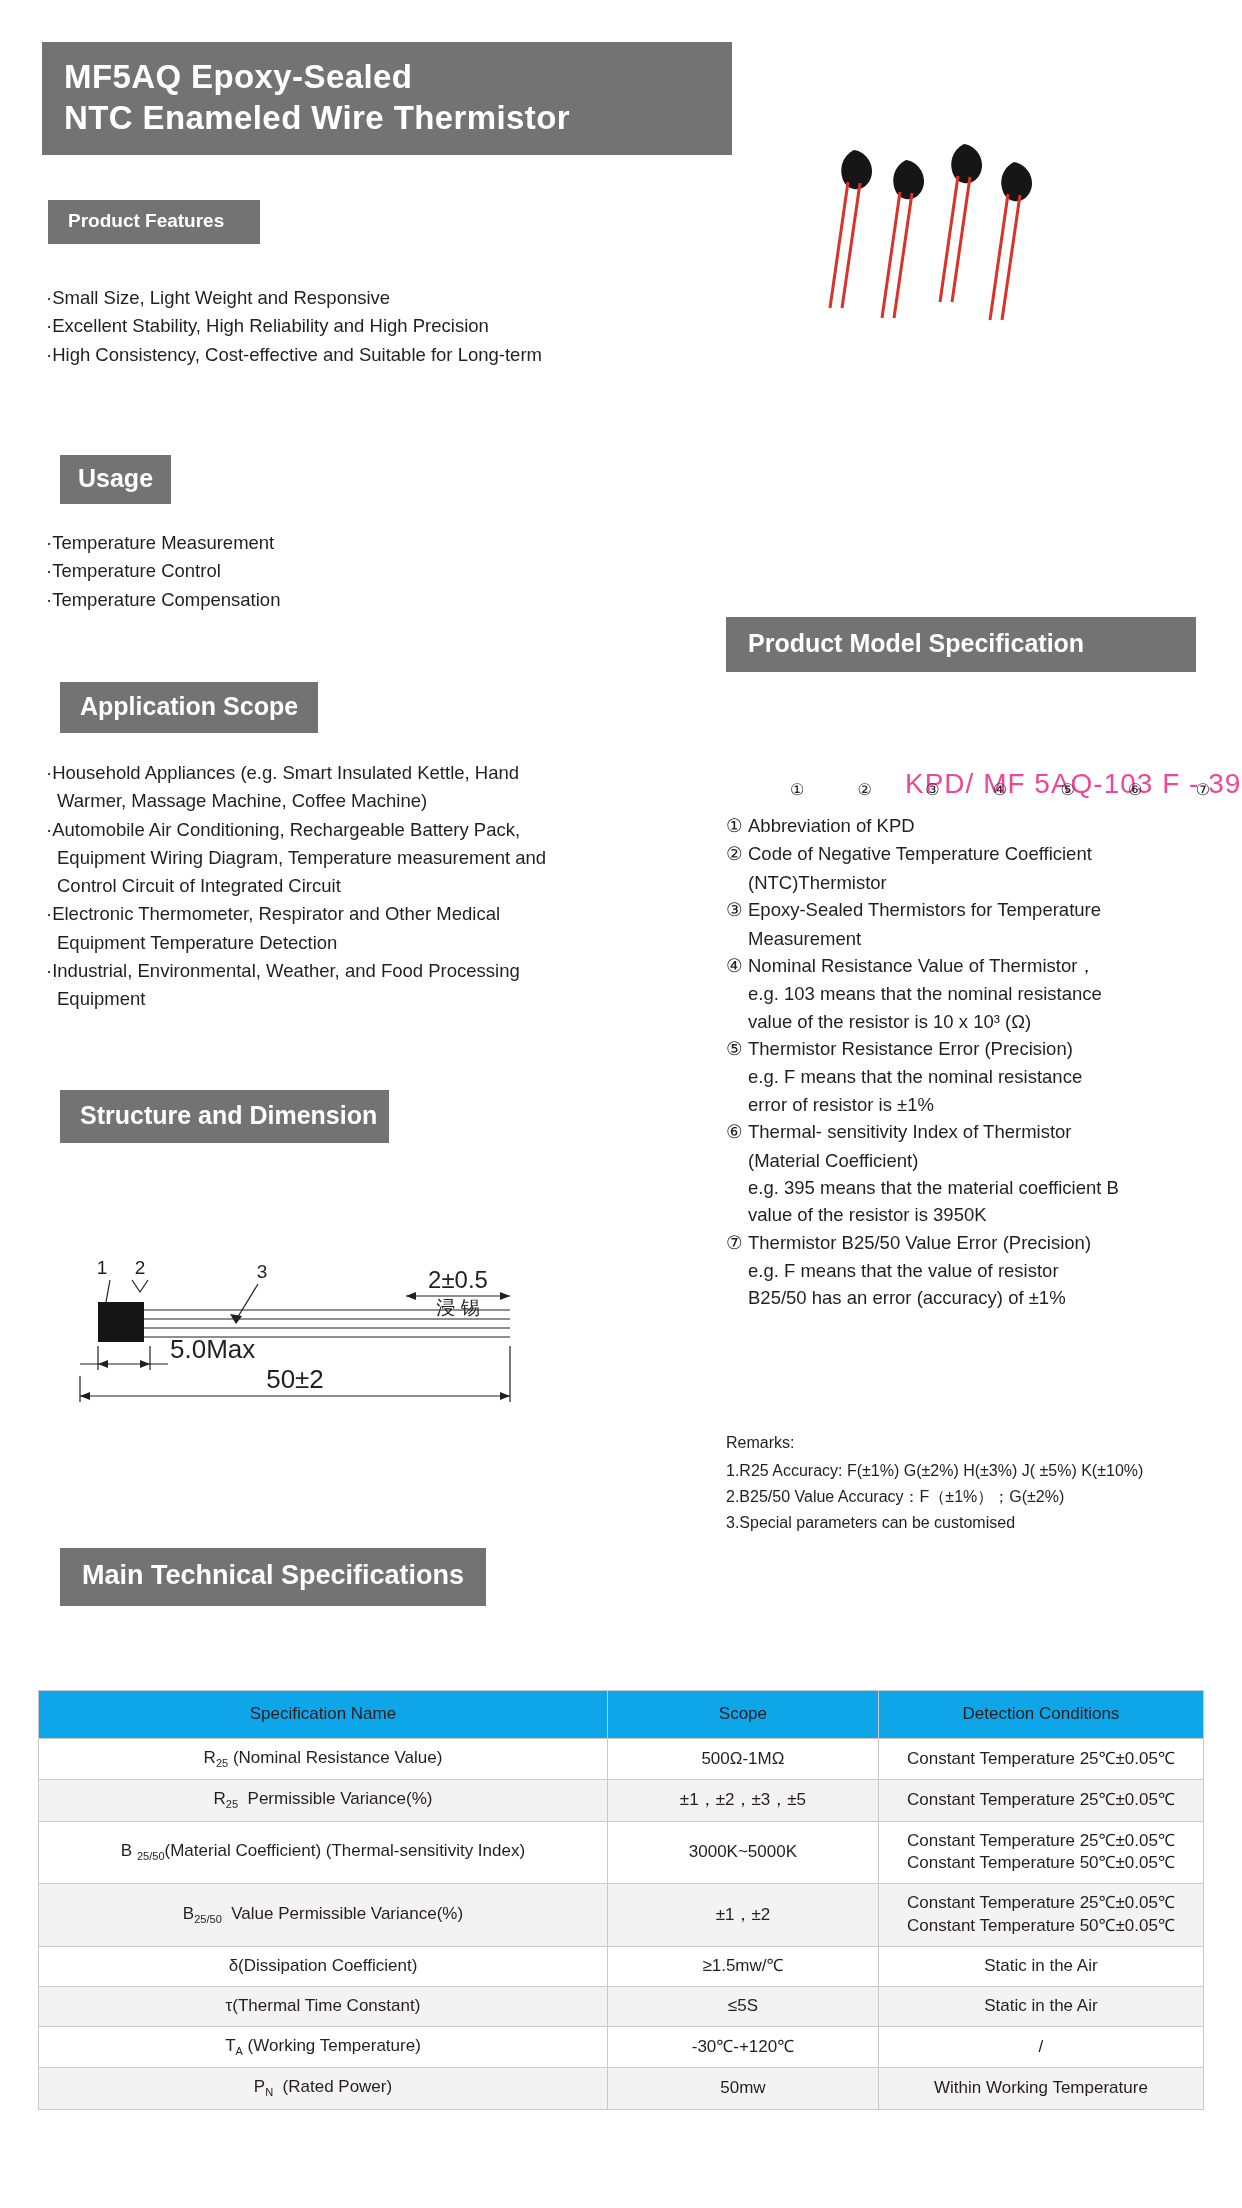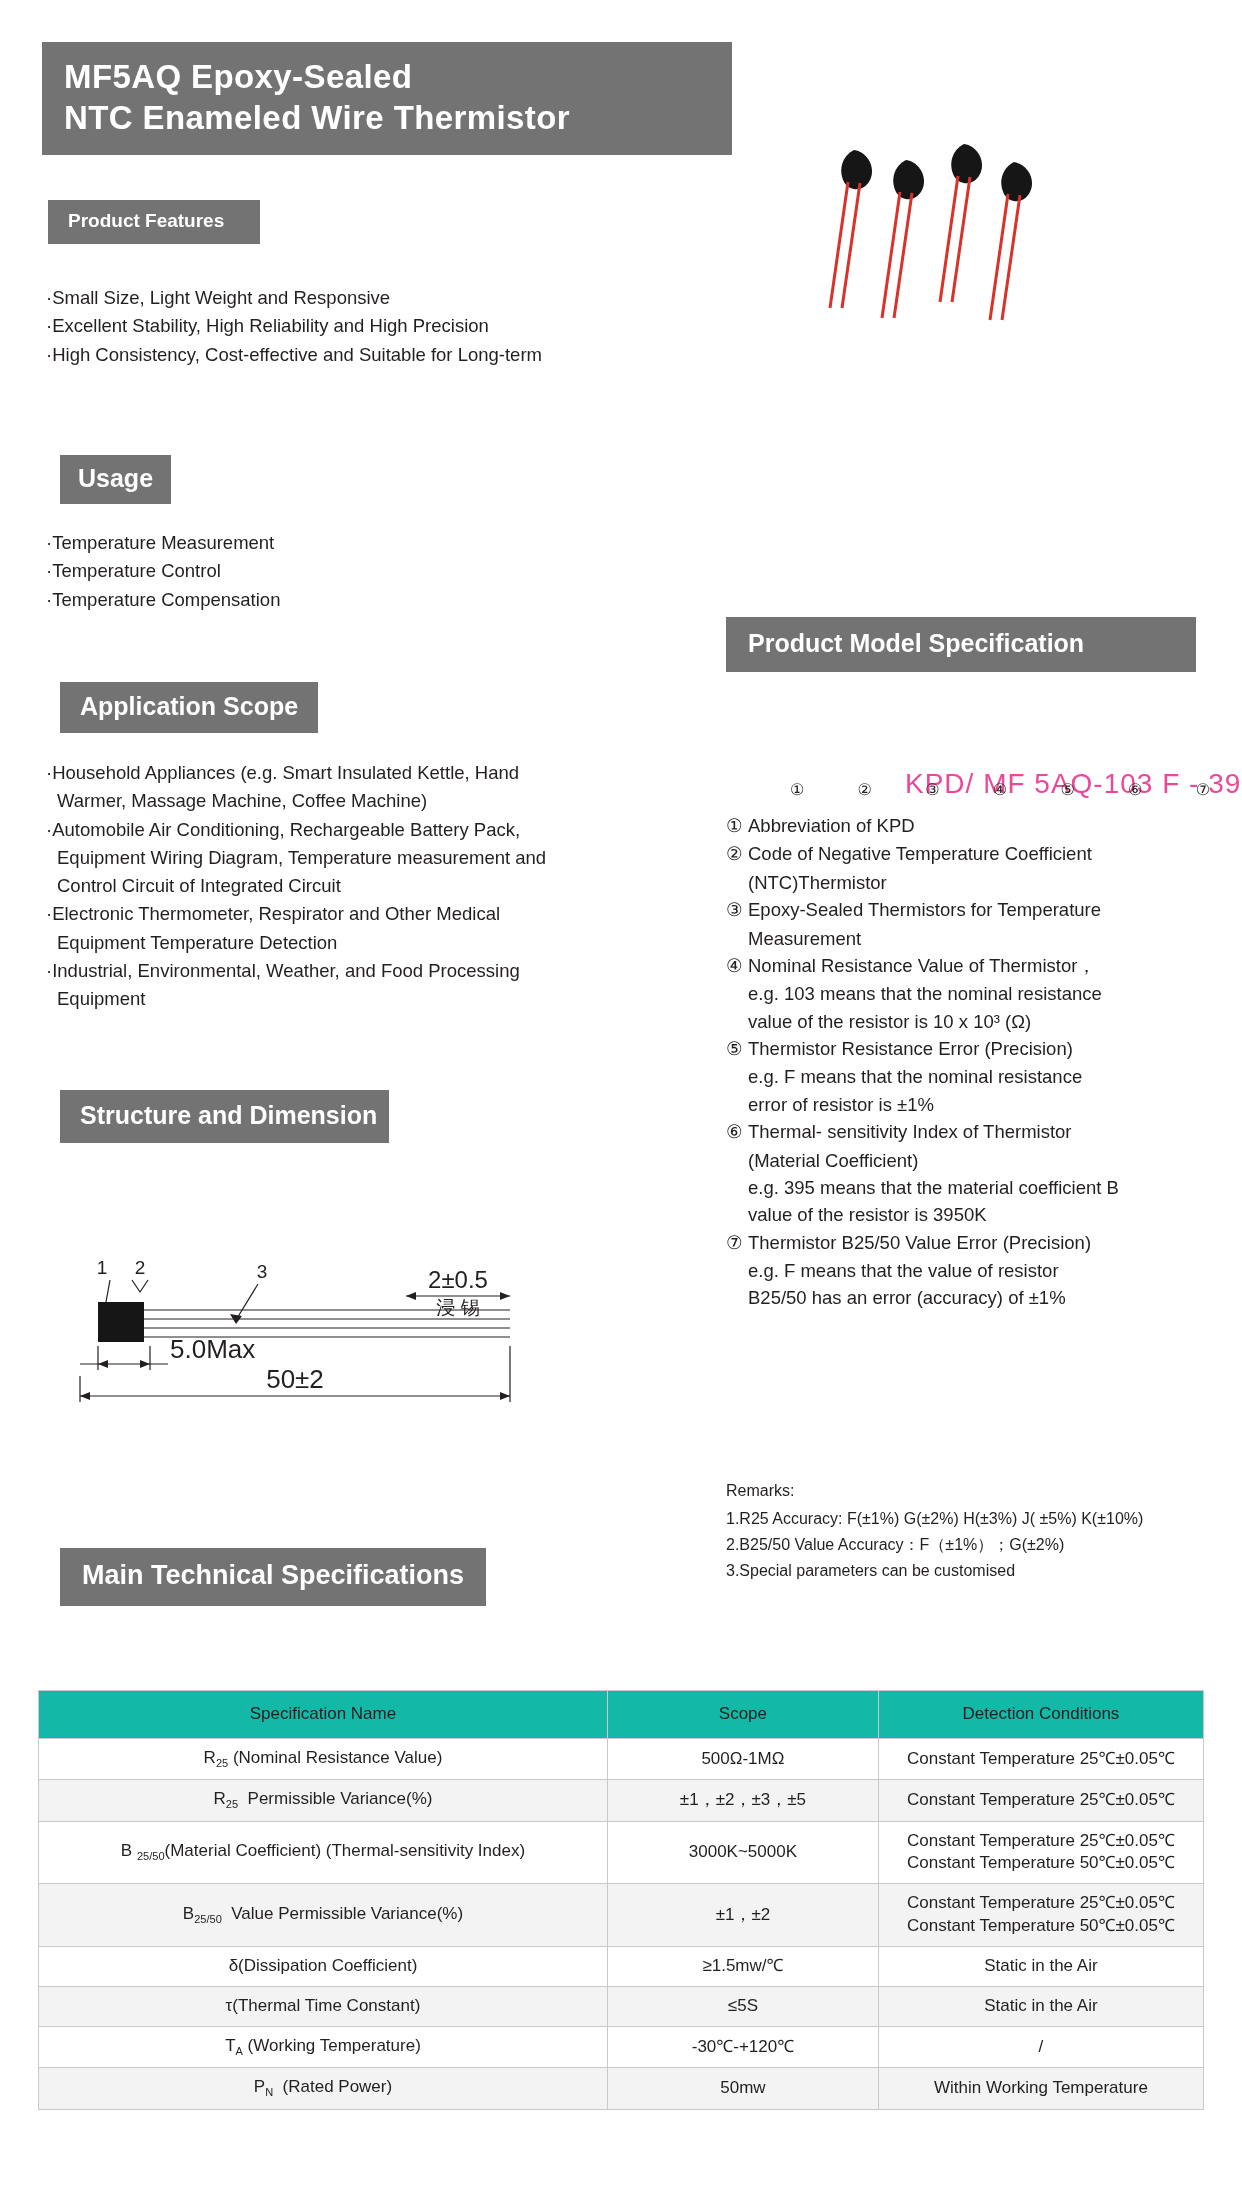--- a/index.html
+++ b/index.html
@@ -57,39 +57,39 @@
     display:flex;justify-content:space-between;
   }
   .model-list{position:absolute;left:726px;top:812px;width:480px;font-size:18.5px;line-height:1.48;}
   .model-list .item{margin-bottom:1px;display:flex;}
   .model-list .num{width:22px;flex:0 0 22px;}
   .model-list .body{flex:1;}
   .model-list .sub{padding-left:22px;}
   sub{font-size:.65em;vertical-align:sub;}
 
   .remarks{position:absolute;left:726px;top:1430px;width:500px;font-size:16px;line-height:1.62;color:#231f20;}
-  .remarks .rtitle{margin-bottom:2px;margin-top:48px;}
+  .remarks .rtitle{margin-bottom:2px;}
 
   
   .drawing{position:absolute;left:40px;top:1180px;width:620px;height:330px;}
 
   
   table{
     position:absolute;left:38px;top:1690px;width:1166px;
     border-collapse:collapse;font-size:17px;
   }
   th,td{
     border:1px solid #c9c9c9;
     text-align:center;
     padding:8px 6px;
     color:#231f20;
     font-weight:normal;
     line-height:1.35;
   }
-  thead th{background:#14b8a6;font-size:17px;padding:12px 6px;}
+  thead th{background:#0ea5e9;font-size:17px;padding:12px 6px;}
   tbody tr:nth-child(even){background:#f3f3f3;}
   tbody tr:nth-child(odd){background:#ffffff;}
   td.name{width:42%;}
   td.scope{width:20%;}
   td.cond{width:24%;}
 </style>
 </head>
 <body>
 
 <div class="page">

